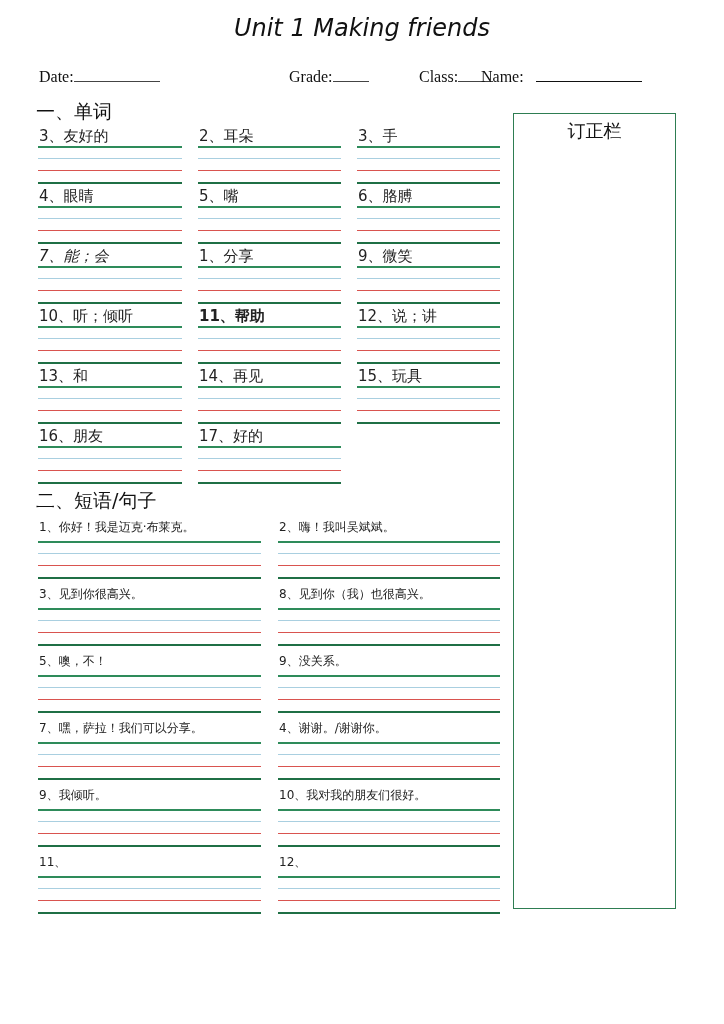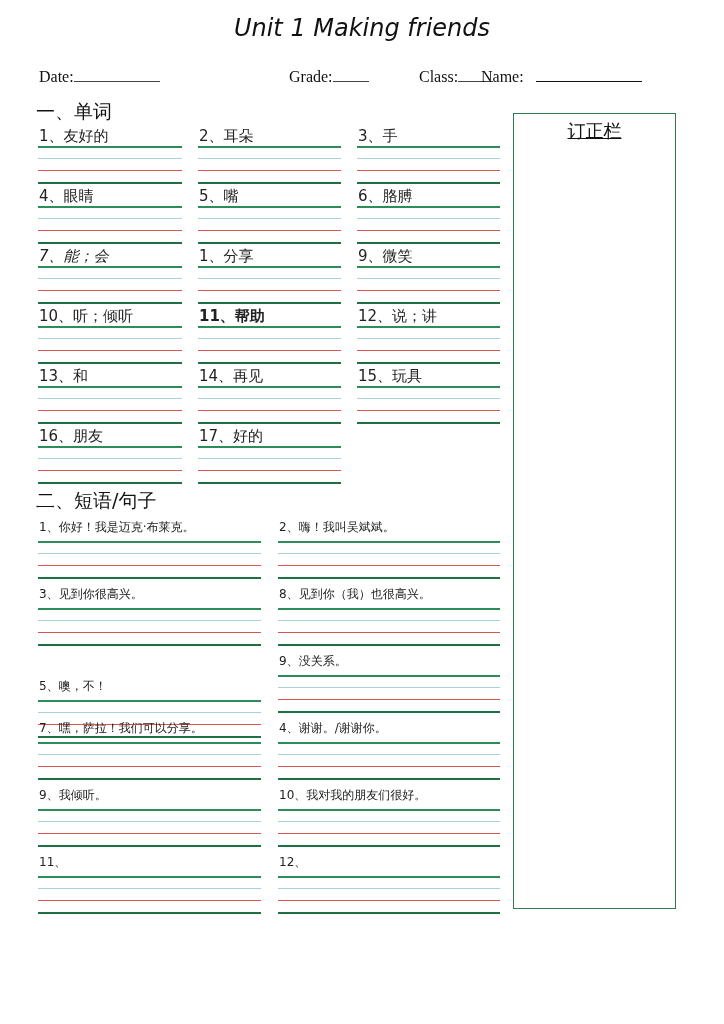--- a/index.html
+++ b/index.html
@@ -12,21 +12,21 @@
   .sec { font-size: 19px; color: #111; left: 36px; }
   .block { position: absolute; }
   .block .label { position: absolute; left: 1px; top: 0; font-size: 15px; white-space: nowrap; color: #222; }
   .block.ph .label { font-size: 12px; }
   .line { position: absolute; left: 0; right: 0; height: 1px; }
   .l1 { background: #2e8b5a; height: 1.5px; }
   .l2 { background: #a9cfe0; }
   .l3 { background: #d9534f; }
   .l4 { background: #1f6f45; height: 1.5px; }
   .box { left: 513px; top: 113px; width: 163px; height: 796px; border: 1.5px solid #2e7d52; box-sizing: border-box; }
-  .box-title { position: absolute; top: 5px; left: 0; right: 0; text-align: center; font-size: 18px; color: #111; text-decoration: underline; }
+  .box-title { position: absolute; top: 5px; left: 0; right: 0; text-align: center; font-size: 18px; color: #111; }
 </style>
 </head>
 <body>
 
 <div class="abs title">Unit 1 Making friends</div>
 
 <div class="abs hdr" style="left:39px;">
   <span>Date:</span><span class="uline" style="width:86px;"></span>
 </div>
 <div class="abs hdr" style="left:289px;">
@@ -37,21 +37,21 @@
 </div>
 <div class="abs hdr" style="left:481px;">
   <span>Name:</span><span class="uline thick" style="width:106px; margin-left:12px;"></span>
 </div>
 
 <div class="abs sec" style="top:99px;">一、单词</div>
 <div class="abs sec" style="top:488px;">二、短语/句子</div>
 
 <div id="words">
     <div class="block wd" style="left: 38px; width: 144px; top: 127px; height: 57px;">
-      <div class="label">1、友好的</div>
+      <div class="label">3、友好的</div>
       <div class="line l1" style="top: 19px;"></div>
       <div class="line l2" style="top: 31px;"></div>
       <div class="line l3" style="top: 43px;"></div>
       <div class="line l4" style="top: 55px;"></div>
     </div>
     <div class="block wd" style="left: 198px; width: 143px; top: 127px; height: 57px;">
       <div class="label">2、耳朵</div>
       <div class="line l1" style="top: 19px;"></div>
       <div class="line l2" style="top: 31px;"></div>
       <div class="line l3" style="top: 43px;"></div>
@@ -185,21 +185,21 @@
       <div class="line l3" style="top: 46px;"></div>
       <div class="line l4" style="top: 58px;"></div>
     </div>
     <div class="block ph" style="left: 278px; width: 222px; top: 586px; height: 60px;">
       <div class="label">8、见到你（我）也很高兴。</div>
       <div class="line l1" style="top: 22px;"></div>
       <div class="line l2" style="top: 34px;"></div>
       <div class="line l3" style="top: 46px;"></div>
       <div class="line l4" style="top: 58px;"></div>
     </div>
-    <div class="block ph" style="left: 38px; width: 223px; top: 653px; height: 60px; margin-top: 25px;">
+    <div class="block ph" style="left: 38px; width: 223px; top: 653px; height: 60px;">
       <div class="label">5、噢，不！</div>
       <div class="line l1" style="top: 22px;"></div>
       <div class="line l2" style="top: 34px;"></div>
       <div class="line l3" style="top: 46px;"></div>
       <div class="line l4" style="top: 58px;"></div>
     </div>
     <div class="block ph" style="left: 278px; width: 222px; top: 653px; height: 60px;">
       <div class="label">9、没关系。</div>
       <div class="line l1" style="top: 22px;"></div>
       <div class="line l2" style="top: 34px;"></div>

